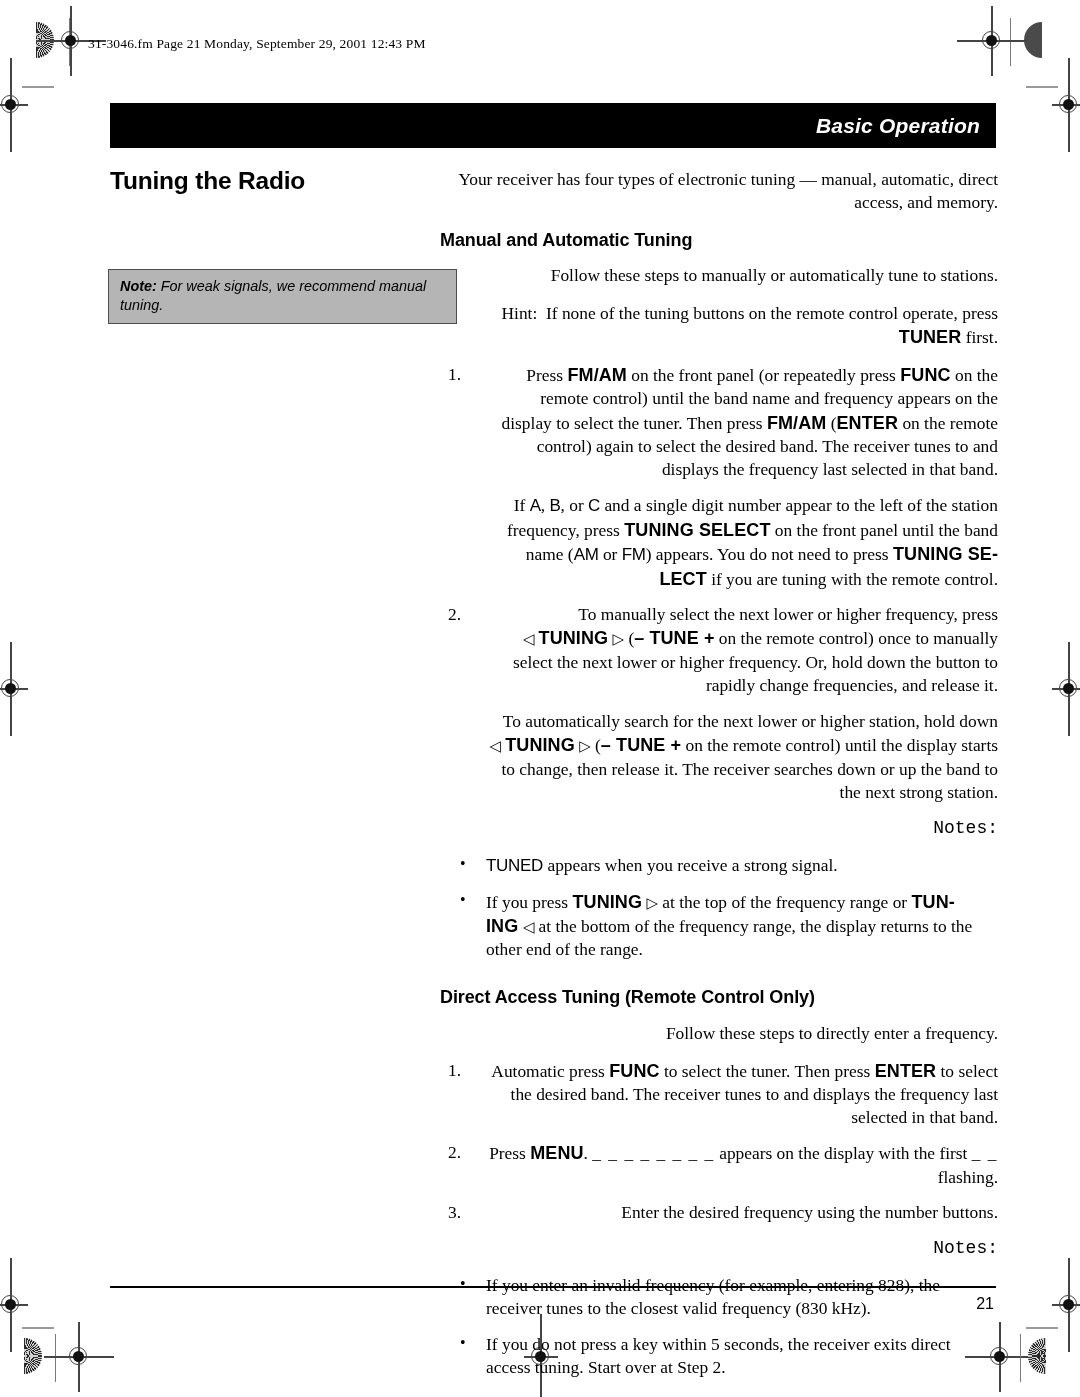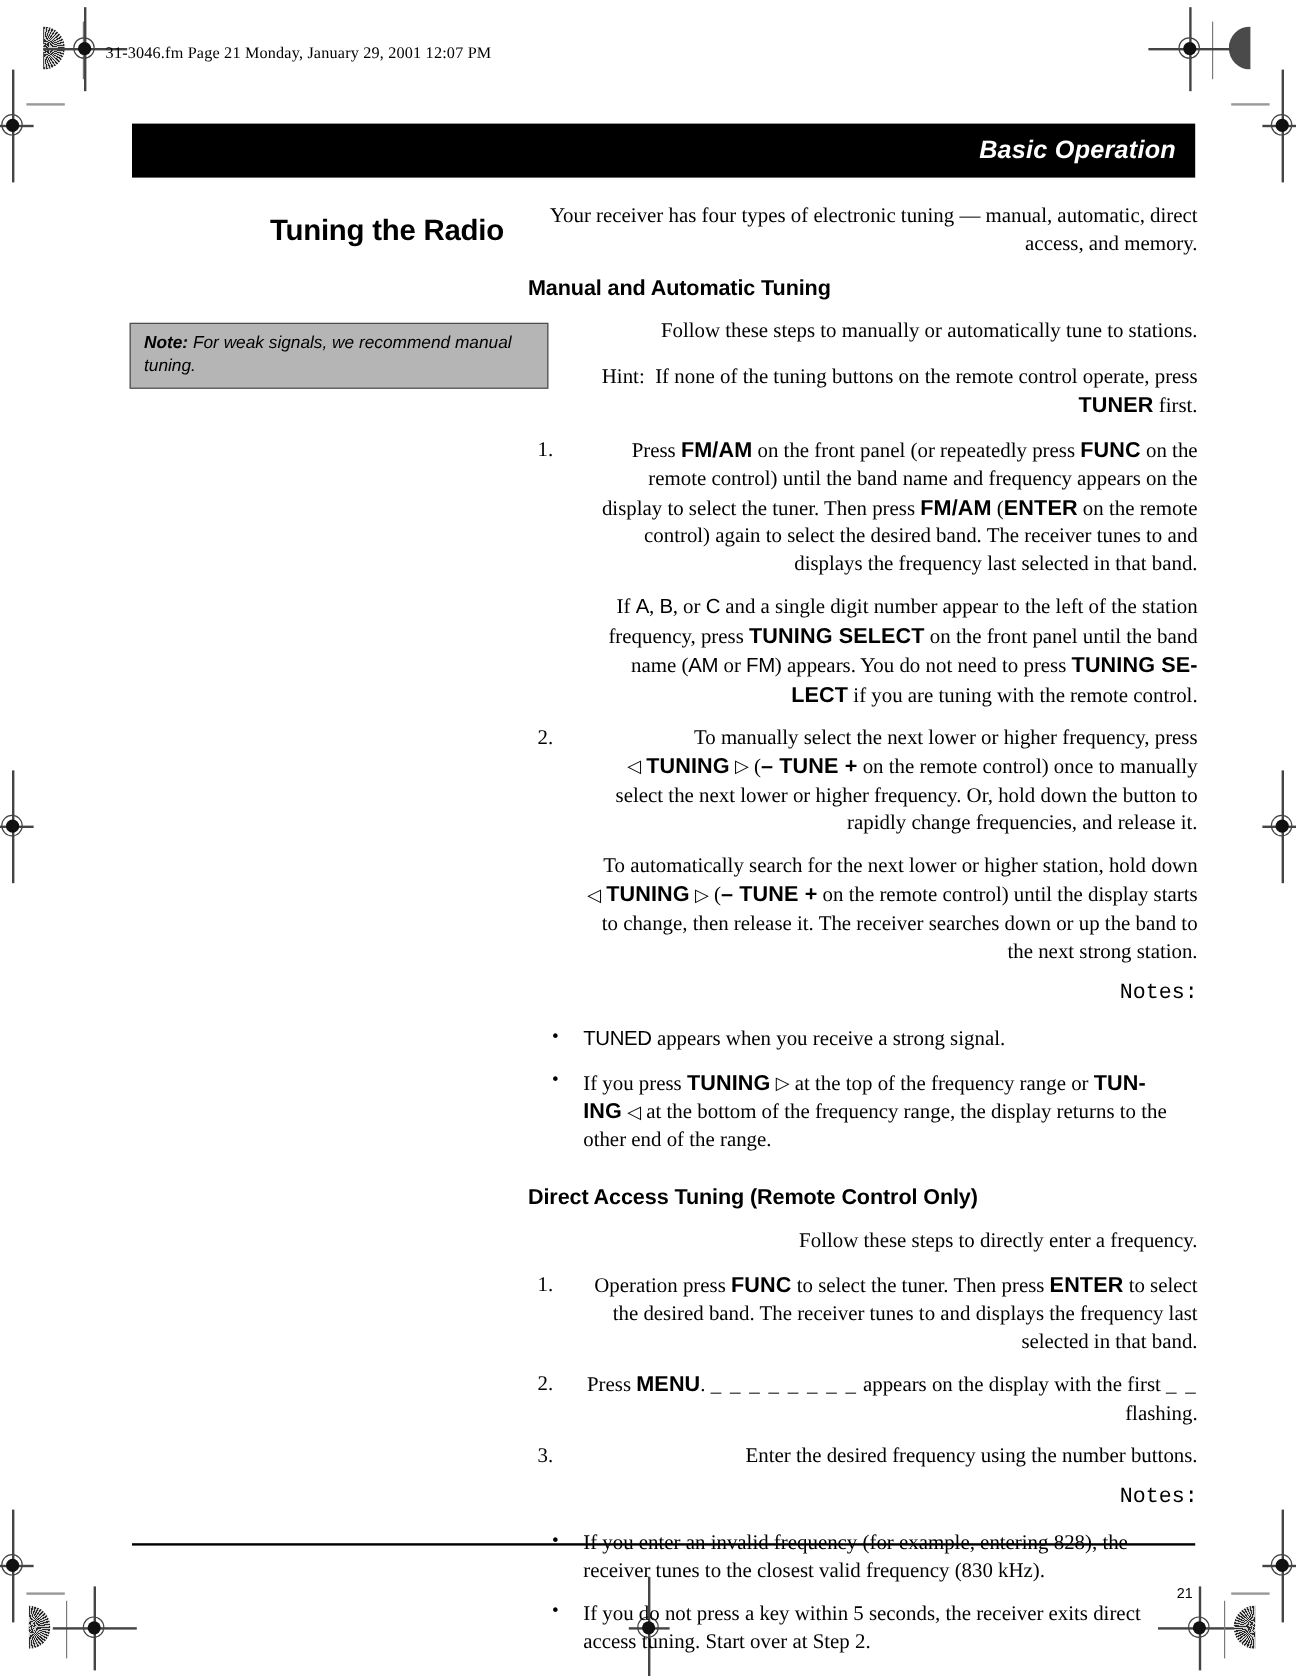--- a/index.html
+++ b/index.html
@@ -110,23 +110,22 @@
     font-weight: bold;
     font-size: 21px;
     letter-spacing: 0.2px;
     white-space: nowrap;
   }
 
   
   .left-col {
     position: absolute;
     left: 110px;
-    top: 180px;
+    top: 168px;
     width: 310px;
-    text-align: right;
   }
   .section-title {
     font-family: "Liberation Sans", sans-serif;
     font-weight: bold;
     font-size: 24.5px;
     letter-spacing: -0.2px;
     line-height: 1.1;
     margin: 0;
   }
   .note-box {
@@ -240,22 +239,21 @@
     top: 1286px;
     width: 886px;
     height: 2.2px;
     background: #000000;
   }
   .page-num {
     position: absolute;
     right: 86px;
     top: 1295px;
     font-family: "Liberation Sans", sans-serif;
-    font-size: 12px;
-    margin-top: 26px;
+    font-size: 16px;
   }
 </style>
 </head>
 <body>
 
 <div>
 
   <div class="halfdisk clipL" style="left:18px; top:22px;"></div>
   <div class="vrule" style="left:69px; top:18px; height:48px;"></div>
   <div class="cross long" style="left:54px; top:24px;">
@@ -334,21 +332,21 @@
   <div class="cross long" style="left:983px; top:1340px;">
     <div class="hline"></div>
       <div class="vline"></div>
       <div class="ring"></div>
       <div class="dot"></div>
   </div>
   <div class="vrule" style="left:1020px; top:1334px; height:48px;"></div>
   <div class="halfdisk clipR" style="left:1028px; top:1338px;"></div>
 </div>
 
-<div class="filestamp">31-3046.fm  Page 21  Monday, January 29, 2001  12:07 PM</div>
+<div class="filestamp">31-3046.fm  Page 21  Monday, September 29, 2001  12:43 PM</div>
 
 <div class="banner">
   <div class="banner-title">Basic Operation</div>
 </div>
 
 <div class="left-col">
   <h1 class="section-title">Tuning the Radio</h1>
 </div>
 
 <div class="note-box">
@@ -394,21 +392,21 @@
     </li>
   </ul>
 
   <h2 class="sub-head spaced-top">Direct Access Tuning (Remote Control Only)</h2>
 
   <p>Follow these steps to directly enter a frequency.</p>
 
   <ol class="olist">
     <li>
       <span class="num">1.</span>
-      <p><span>Operation press </span><span class="btn">FUNC</span><span> to select the tuner. Then press </span><span class="btn">ENTER</span><span> to select the desired band. The receiver tunes to and displays the frequency last selected in that band.</span></p>
+      <p><span>Automatic press </span><span class="btn">FUNC</span><span> to select the tuner. Then press </span><span class="btn">ENTER</span><span> to select the desired band. The receiver tunes to and displays the frequency last selected in that band.</span></p>
     </li>
     <li>
       <span class="num">2.</span>
       <p><span>Press </span><span class="btn">MENU</span><span>. </span><span class="dash-grp">_ _   _ _   _ _   _ _</span><span> appears on the display with the first </span><span class="dash-grp">_ _</span><span> flashing.</span></p>
     </li>
     <li>
       <span class="num">3.</span>
       <p>Enter the desired frequency using the number buttons.</p>
     </li>
   </ol>

